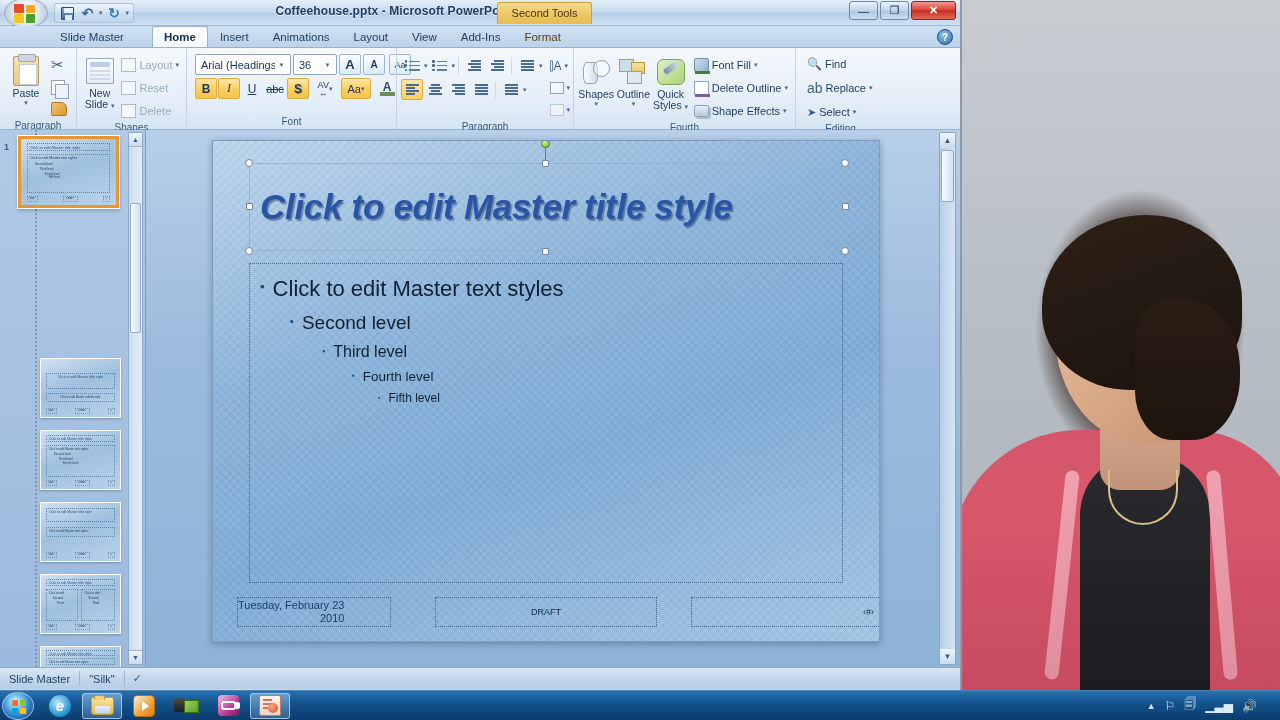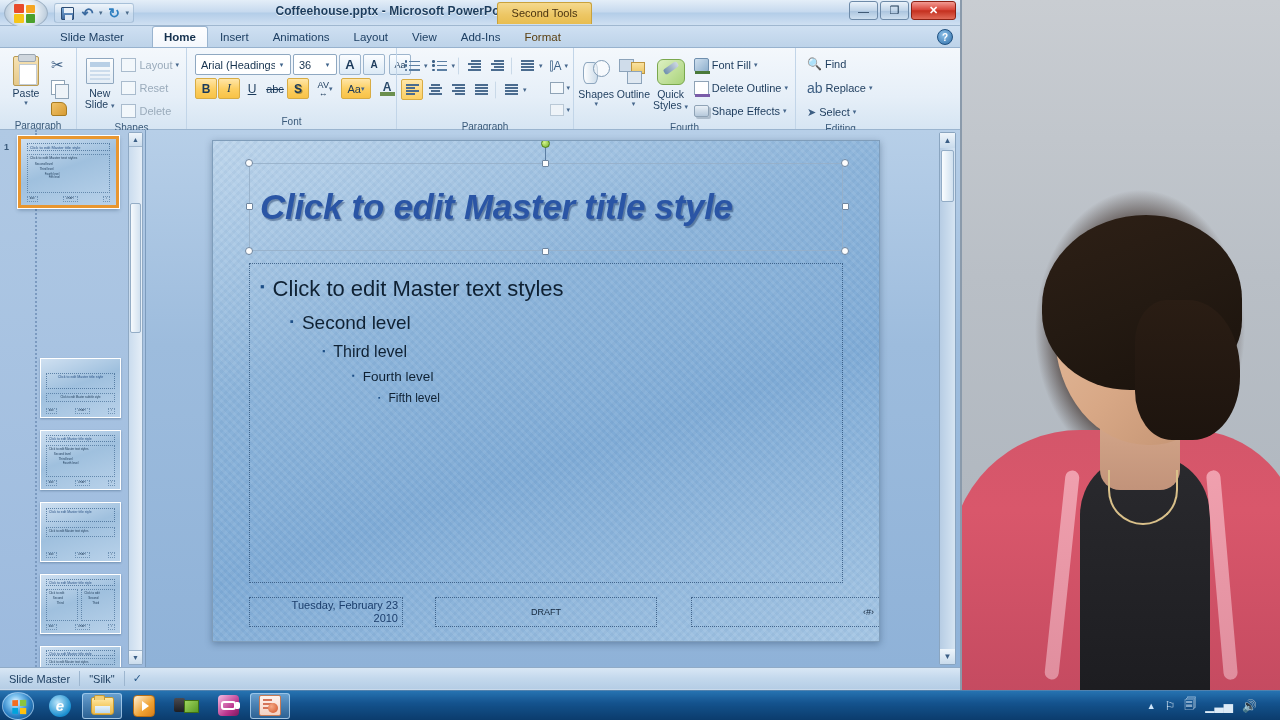--- a/index.html
+++ b/index.html
@@ -378,21 +378,21 @@
   .lvl2 .bl{font-size:11px; margin-top:4px;}
   .lvl3 { font-size:16px; margin-left:62px; margin-bottom:8px; }
   .lvl3 .bl{font-size:9px; margin-top:4px;}
   .lvl4 { font-size:13.5px; margin-left:92px; margin-bottom:7px; }
   .lvl4 .bl{font-size:8px; margin-top:3px;}
   .lvl5 { font-size:12px; margin-left:118px; }
   .lvl5 .bl{font-size:7px; margin-top:3px;}
 
   .foot-ph { bottom:14px; height:30px; font-size:11px; color:#1b3d6b;
     display:flex; align-items:center; }
-  .foot-date { left:36px; width:154px; justify-content:flex-end; text-align:right;
+  .foot-date { left:24px; width:154px; text-align:right;
     padding-right:4px; line-height:13px; }
   .foot-mid  { left:222px; width:222px; justify-content:center; color:#12263c; font-size:9px; }
   .foot-num  { left:478px; width:190px; justify-content:flex-end; padding-right:6px;
     font-size:9px; color:#12263c; }
 
   .slide-vscroll {
     position:absolute; right:4px; top:2px; bottom:2px; width:17px;
     background:linear-gradient(90deg,#b7cde4,#d5e4f2);
     border:1px solid #8aa5c0; border-radius:2px;
   }

